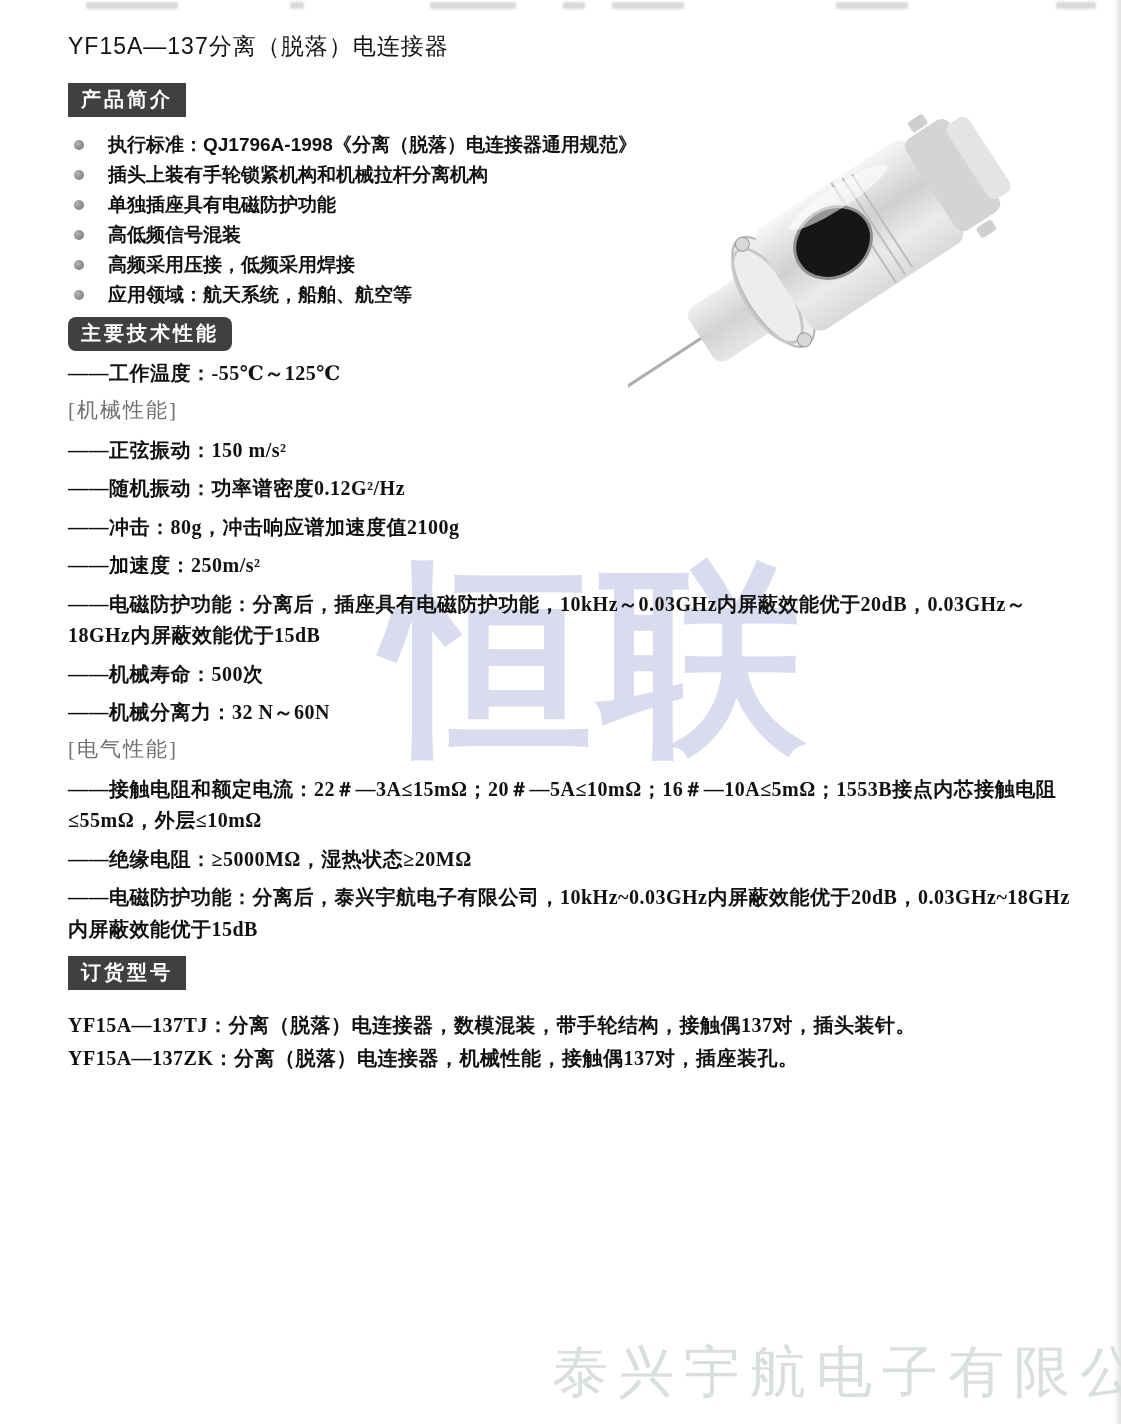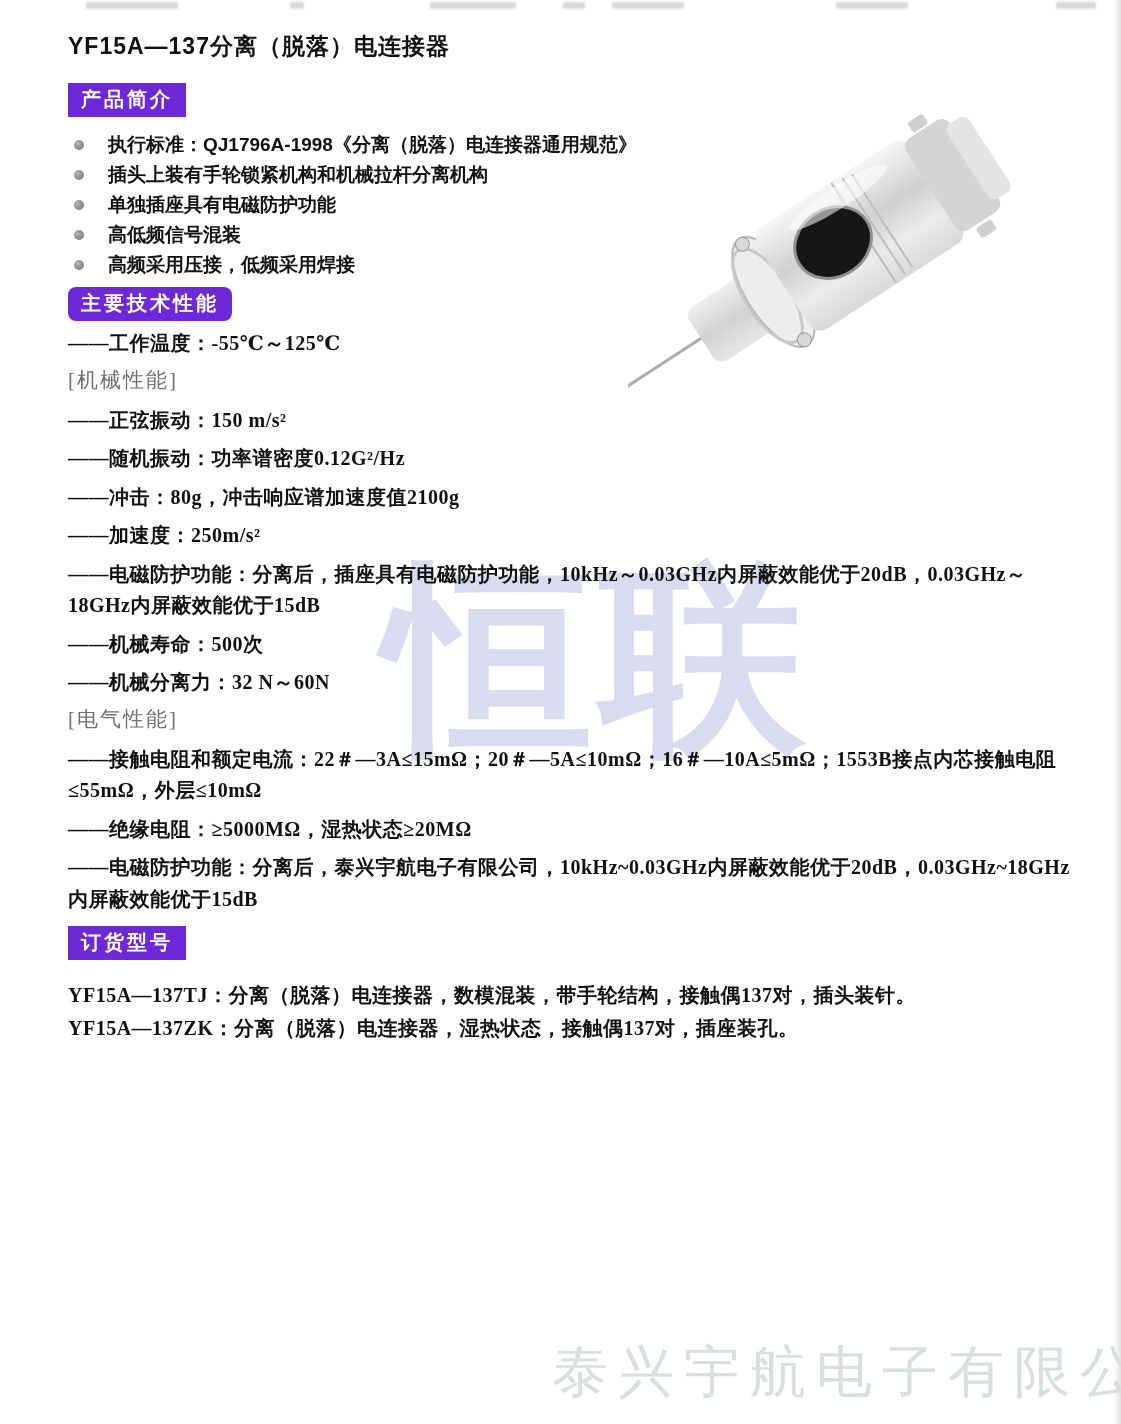--- a/index.html
+++ b/index.html
@@ -25,25 +25,25 @@
   .wm-bottom{
     position:absolute; left:552px; top:1342px; z-index:0;
     font-family:"Liberation Serif","DejaVu Serif",serif;
     font-size:56px; line-height:1.1; letter-spacing:10px;
     color:#d9dfda; white-space:nowrap;
   }
 
   .content{position:absolute; left:68px; top:0; width:1004px; z-index:1;}
 
   .title{
-    margin:31px 0 0 0; font-size:23px; font-weight:700; letter-spacing:1px;
+    margin:31px 0 0 0; font-size:23px; font-weight:400; letter-spacing:1px;
     font-family:"Liberation Sans","DejaVu Sans",sans-serif; color:#111;
   }
   .sec-header{
-    display:inline-block; background:#6d28d9; color:#fff;
+    display:inline-block; background:#404040; color:#fff;
     font-family:"Liberation Sans","DejaVu Sans",sans-serif;
     font-weight:700; font-size:20px; letter-spacing:3px;
     padding:3px 13px 4px 13px;
   }
   .hdr-intro{margin:21px 0 0 0;}
   .hdr-tech{margin:7px 0 0 0;border-radius:8px;}
   .hdr-order{margin:11px 0 0 0;}
 
   .bullets{list-style:none; margin:13px 0 0 0; padding:0;}
   .bullets li{
@@ -147,20 +147,24 @@
           <span>单独插座具有电磁防护功能</span>
         </li>
       <li>
           <span class="dot"></span>
           <span>高低频信号混装</span>
         </li>
       <li>
           <span class="dot"></span>
           <span>高频采用压接，低频采用焊接</span>
         </li>
+      <li>
+          <span class="dot"></span>
+          <span>应用领域：航天系统，船舶、航空等</span>
+        </li>
     </ul>
 
     <div class="sec-header hdr-tech">主要技术性能</div>
 
     <div>
       <div class="spec-line">——工作温度：-55℃～125℃</div>
     </div>
 
     <div>
       <div class="group-label">[机械性能]</div>
@@ -177,17 +181,17 @@
       <div class="group-label">[电气性能]</div>
       <div class="spec-line">——接触电阻和额定电流：22＃—3A≤15mΩ；20＃—5A≤10mΩ；16＃—10A≤5mΩ；1553B接点内芯接触电阻≤55mΩ，外层≤10mΩ</div>
       <div class="spec-line">——绝缘电阻：≥5000MΩ，湿热状态≥20MΩ</div>
       <div class="spec-line">——电磁防护功能：分离后，泰兴宇航电子有限公司，10kHz~0.03GHz内屏蔽效能优于20dB，0.03GHz~18GHz内屏蔽效能优于15dB</div>
     </div>
 
     <div class="sec-header hdr-order">订货型号</div>
 
     <div class="models">
       <div class="model-line">YF15A—137TJ：分离（脱落）电连接器，数模混装，带手轮结构，接触偶137对，插头装针。</div>
-      <div class="model-line">YF15A—137ZK：分离（脱落）电连接器，湿热状态，接触偶137对，插座装孔。</div>
+      <div class="model-line">YF15A—137ZK：分离（脱落）电连接器，机械性能，接触偶137对，插座装孔。</div>
     </div>
 
   </div>
 </div>
 
 </body></html>

